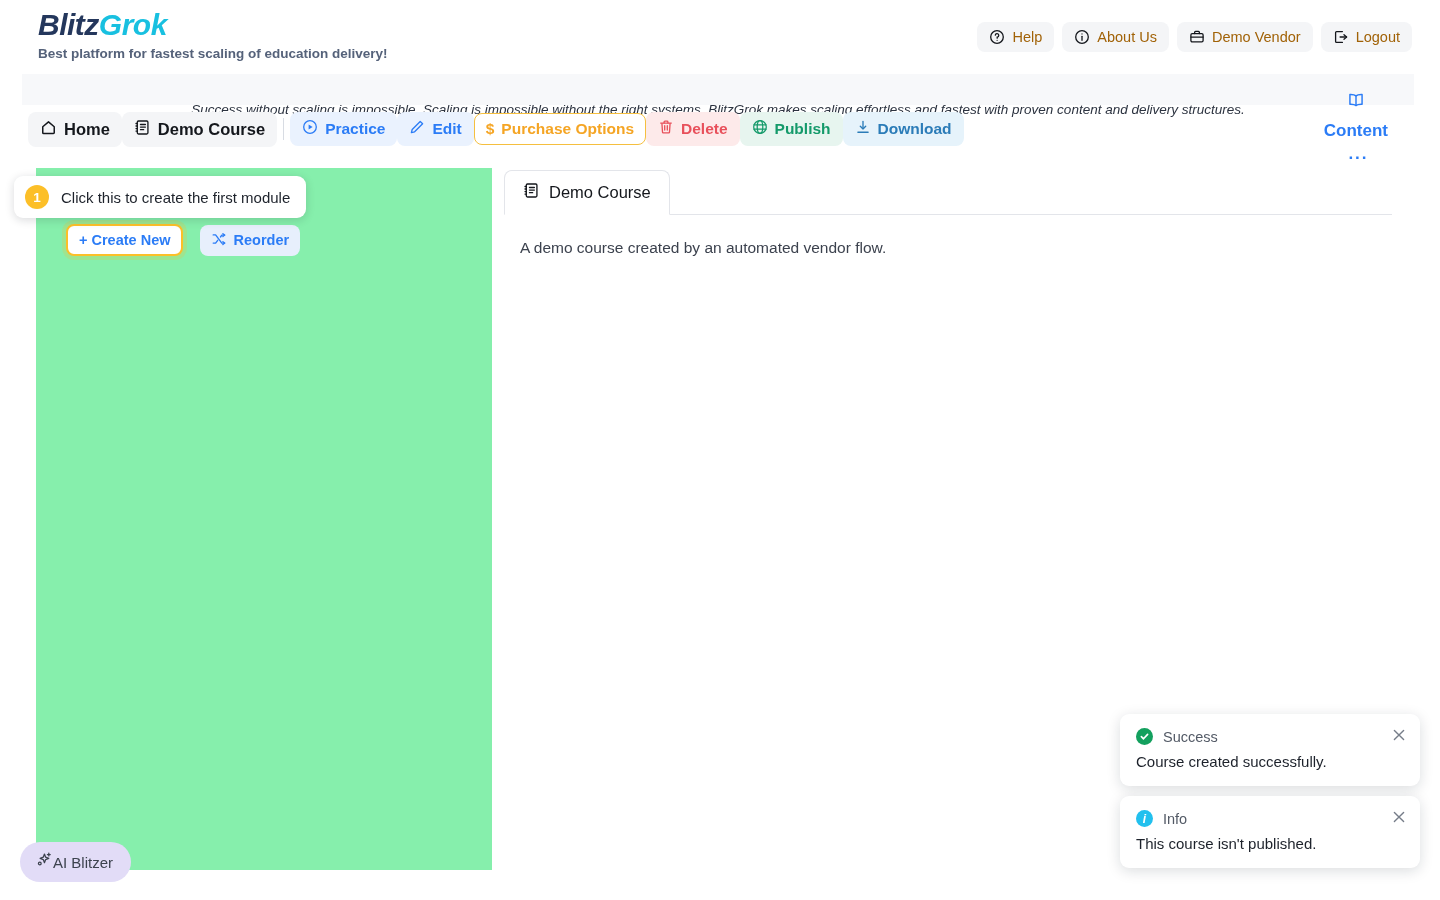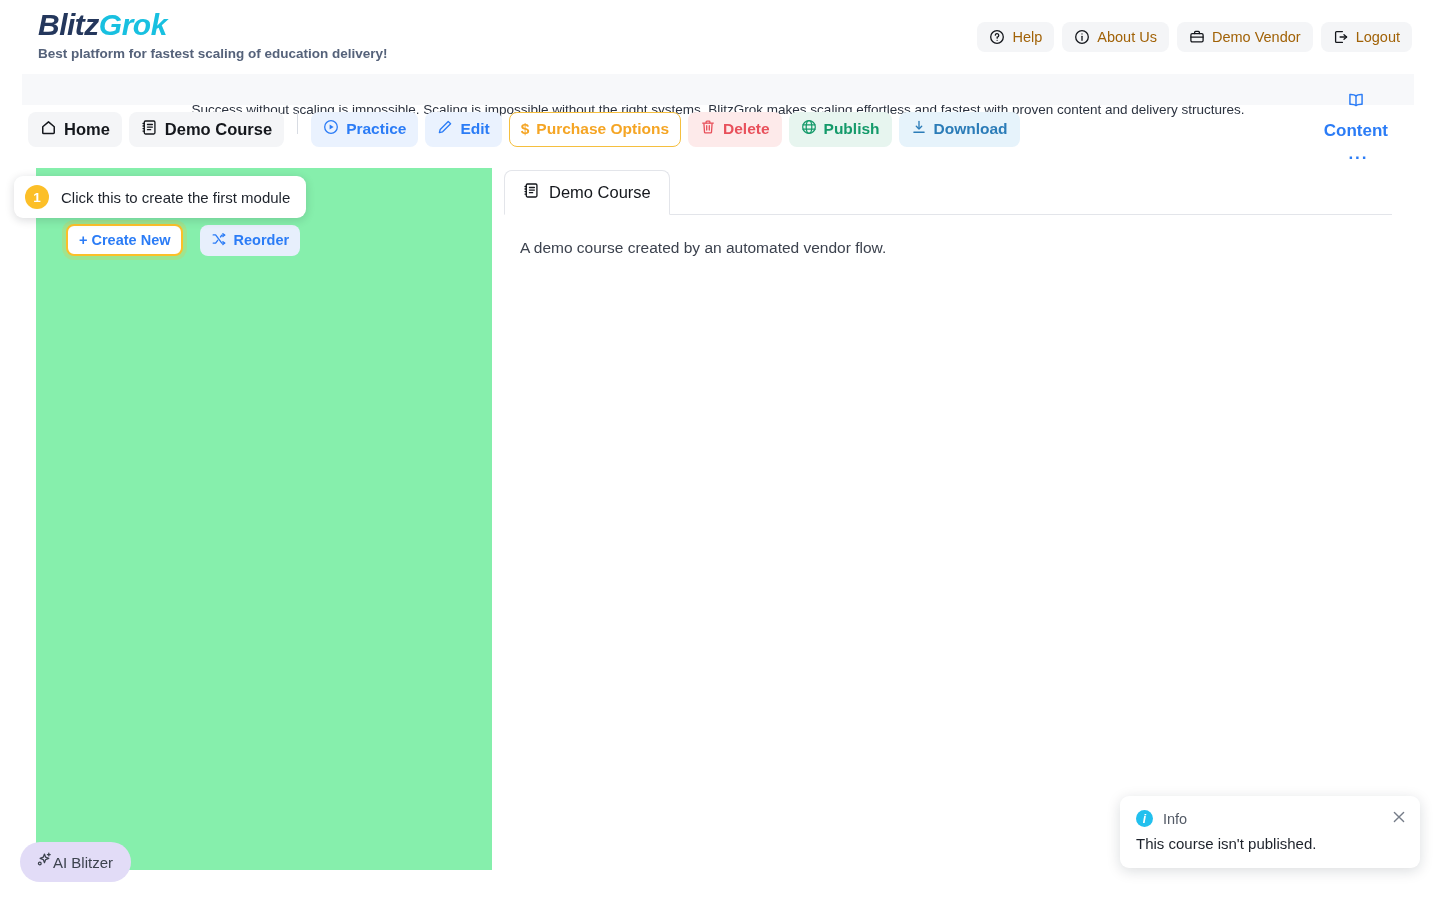--- a/index.html
+++ b/index.html
@@ -41,29 +41,29 @@
   }
   .topnav-item svg { display: block; }
 
   
   .banner {
     position: absolute; left: 22px; top: 74px; width: 1392px; height: 31px;
     background: #f7f8fa;
     display: flex; align-items: center; justify-content: center;
   }
   .banner-text {
-    font-size: 13.5px; color: #2c3340; font-weight: 500; margin-top: 40px;
+    font-size: 13.5px; font-style: italic; color: #2c3340; font-weight: 500; margin-top: 40px;
   }
 
   
   .toolbar {
     position: absolute; left: 0; top: 105px; width: 1440px; height: 48px;
     display: flex; align-items: center;
   }
-  .tb-left { position: absolute; left: 28px; display: flex; gap: 7px; }
+  .tb-left { position: absolute; left: 28px; display: flex; align-items: center; }
   .tb-right { position: absolute; right: 40px; display: flex; align-items: center; }
 
   .tb-btn {
     display: flex; align-items: center; gap: 7px;
     border-radius: 8px; padding: 6px 11px;
     font-size: 15.5px; cursor: pointer; white-space: nowrap;
     border: 1px solid transparent;
   }
   .tb-plain { background: #f4f5f7; color: #14171c; font-weight: bold; font-size: 16.5px; }
   .tb-sep { width: 1px; height: 22px; background: #d8dce3; margin: 0 6px; }
@@ -373,20 +373,36 @@
           </svg>
         </span>
         <span>Demo Course</span>
       </div>
     </div>
     <div class="main-desc">A demo course created by an automated vendor flow.</div>
   </div>
 
   <div class="toasts">
 
+    <div class="toast">
+      <div class="toast-head">
+        <span class="ic-success">
+          <svg width="11" height="11" viewBox="0 0 12 12" fill="none" stroke="#ffffff" stroke-width="1.8">
+            <path d="M2.6 6.2l2.3 2.3 4.5-4.8" stroke-linecap="round" stroke-linejoin="round"></path>
+          </svg>
+        </span>
+        <span class="toast-title">Success</span>
+      </div>
+      <div class="toast-body">Course created successfully.</div>
+      <span class="toast-close">
+        <svg width="18" height="18" viewBox="0 0 18 18" fill="none" stroke="#767d89" stroke-width="1.4">
+          <path d="M4.4 4.4l9.2 9.2M13.6 4.4l-9.2 9.2" stroke-linecap="round"></path>
+        </svg>
+      </span>
+    </div>
 
     <div class="toast">
       <div class="toast-head">
         <span class="ic-info">i</span>
         <span class="toast-title">Info</span>
       </div>
       <div class="toast-body">This course isn't published.</div>
       <span class="toast-close">
         <svg width="18" height="18" viewBox="0 0 18 18" fill="none" stroke="#767d89" stroke-width="1.4">
           <path d="M4.4 4.4l9.2 9.2M13.6 4.4l-9.2 9.2" stroke-linecap="round"></path>

